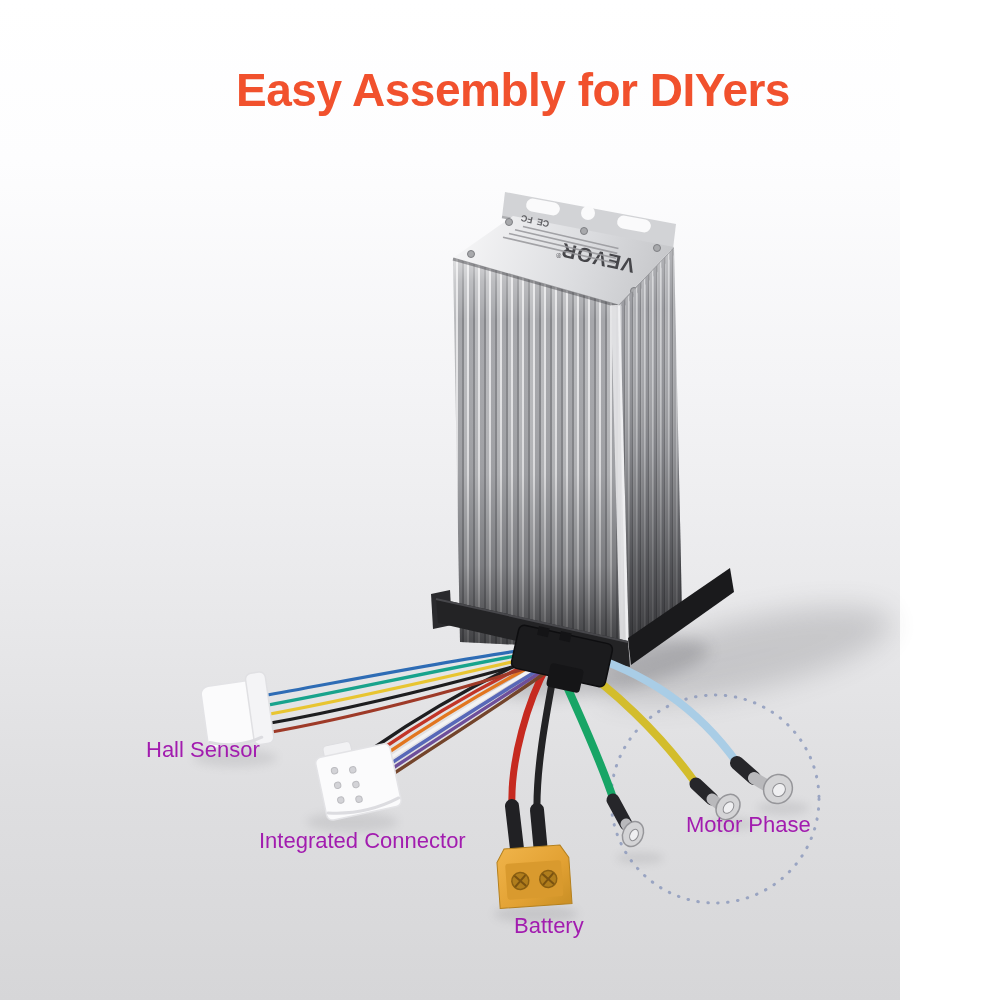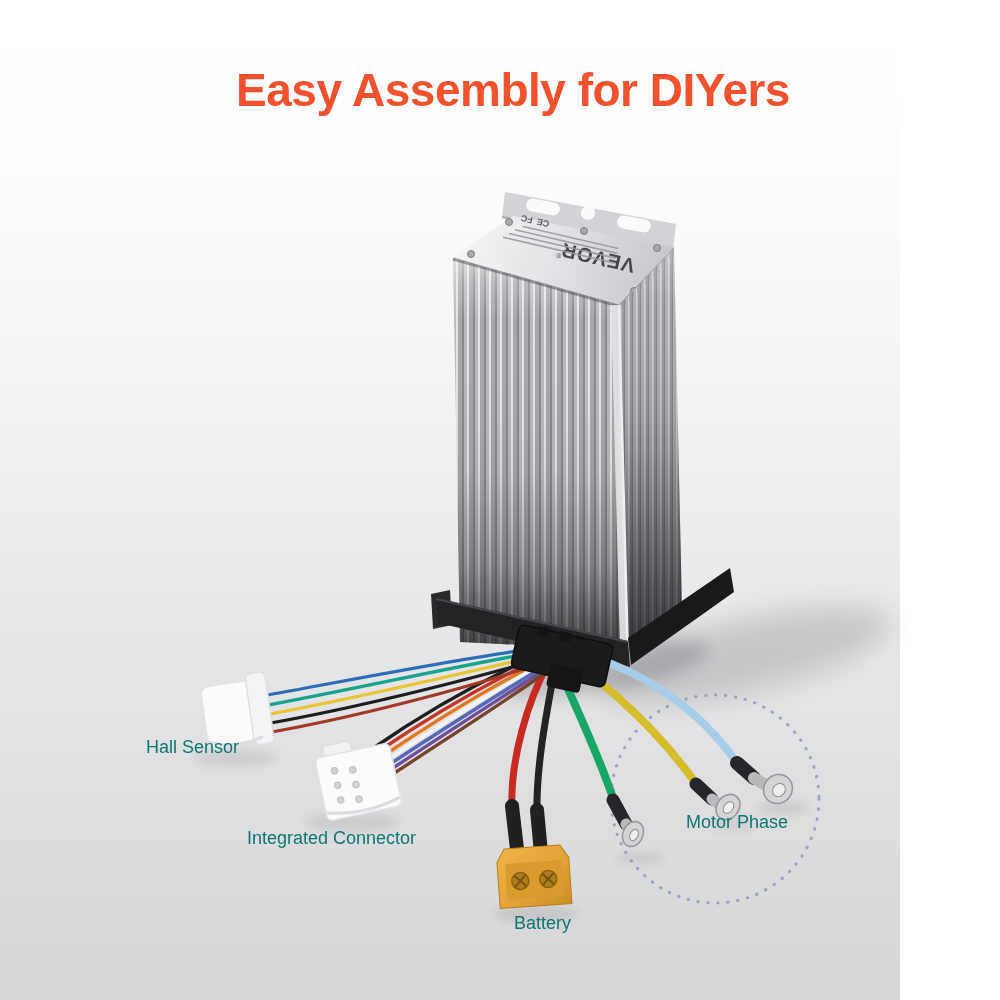--- a/index.html
+++ b/index.html
@@ -4,23 +4,23 @@
 <style>
   html,body{margin:0;padding:0;background:#ffffff;}
   .canvas{position:relative;width:1000px;height:1000px;overflow:hidden;
           font-family:"Liberation Sans",sans-serif;background:#ffffff;}
   .photo{position:absolute;left:0;top:0;width:900px;height:1000px;
          background:linear-gradient(180deg,#ffffff 0%,#fdfdfe 16%,#f4f4f6 38%,
                     #eaeaec 58%,#dfdfe1 78%,#d6d6d8 100%);}
   .title{position:absolute;left:0;top:50px;width:1000px;text-align:center;
          font-size:46px;font-weight:700;letter-spacing:-0.5px;color:#f1512d;margin:13px;}
   .scene{position:absolute;left:0;top:0;width:1000px;height:1000px;}
-  .callout{position:absolute;font-size:18px;font-weight:400;color:#0f766e;white-space:nowrap;}
+  .callout{position:absolute;font-size:22px;font-weight:400;color:#a21caf;white-space:nowrap;}
   .co-hall{left:146px;top:737px;}
-  .co-integrated{left:247px;top:828px;}
+  .co-integrated{left:259px;top:828px;}
   .co-battery{left:514px;top:901px;margin-top:12px;}
   .co-motor{left:686px;top:812px;}
 </style>
 </head>
 <body>
 
 <div class="canvas">
   <div class="photo"></div>
 
   <h1 class="title">Easy Assembly for DIYers</h1>

